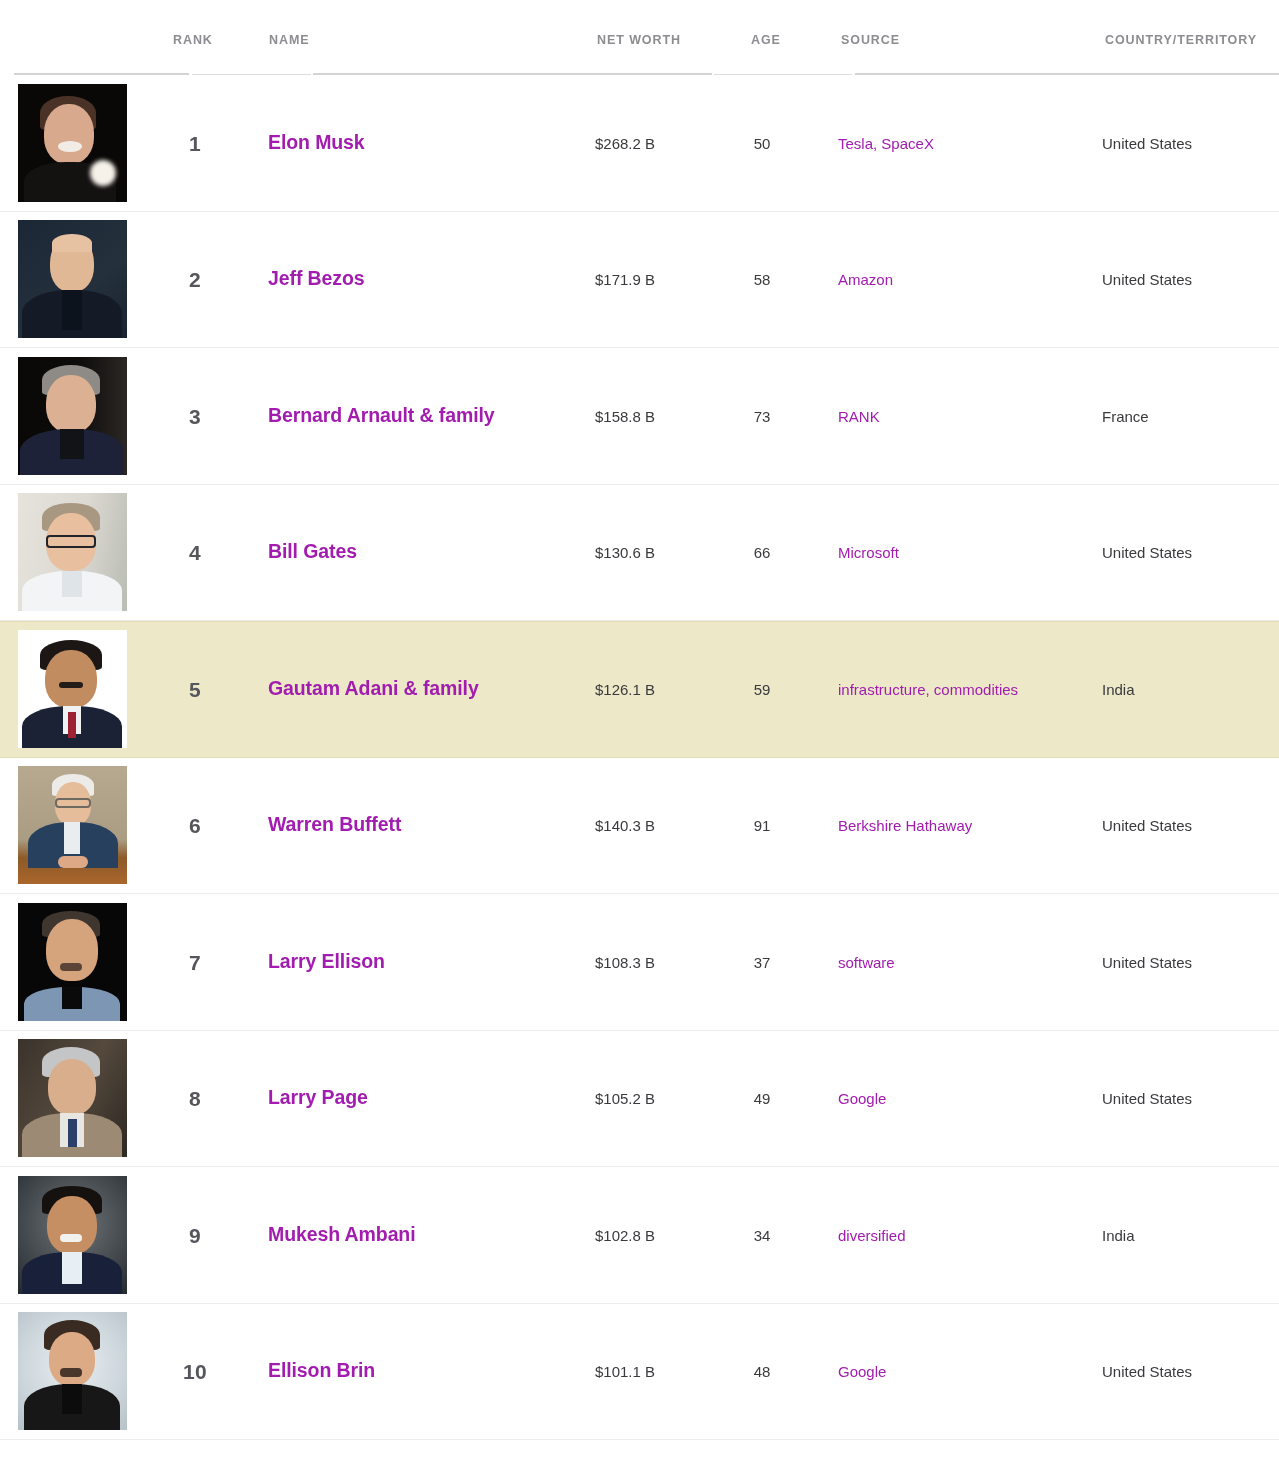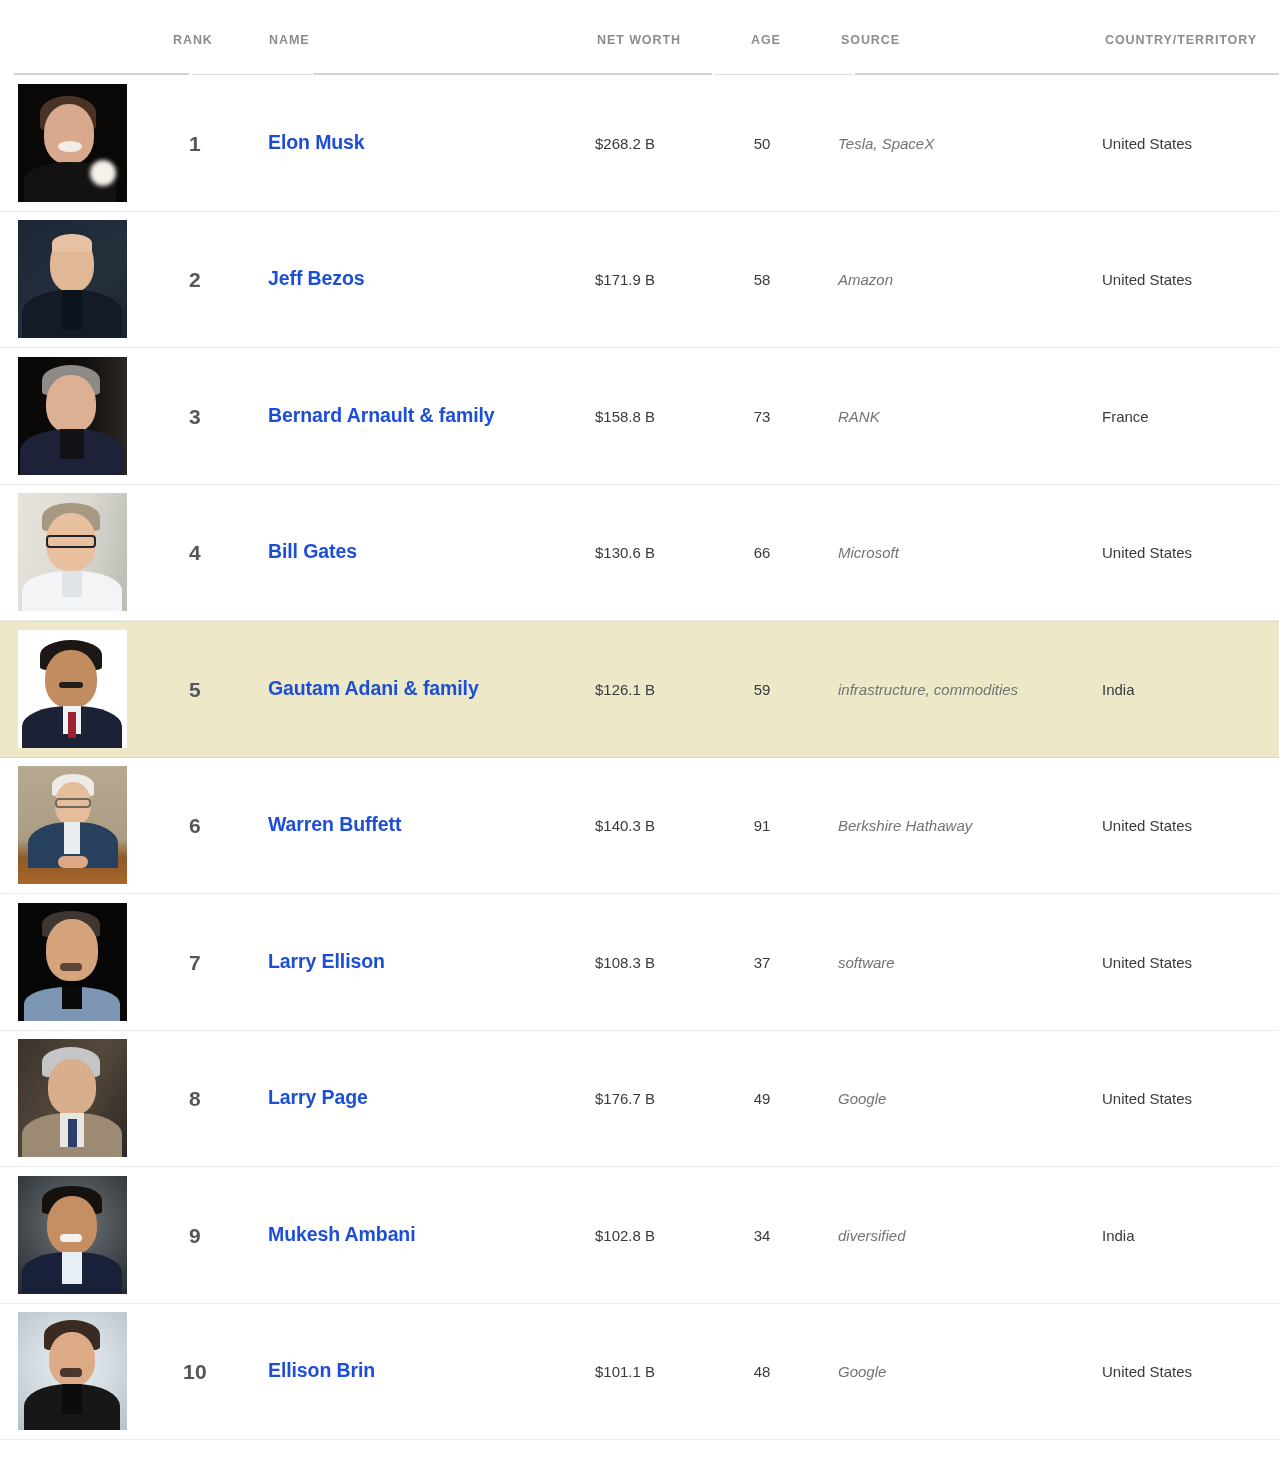--- a/index.html
+++ b/index.html
@@ -48,26 +48,26 @@
   .cell {
     position:absolute; top:50%; transform:translateY(-50%);
     font-size:15px; color:#2b2b2f; white-space:nowrap;
     line-height:1;
   }
   .c-rank {
     left:173px; width:44px; text-align:center;
     font-size:21px; font-weight:700; color:#55565b; letter-spacing:.2px;
   }
   .c-name {
-    left:268px; font-size:19.5px; font-weight:700; color:#1d4ed8;
+    left:268px; font-size:19.5px; font-weight:700; color:#a21caf;
     letter-spacing:-.1px;
   }
   .c-worth  { left:595px; font-size:15px; color:#3a3a3e; }
   .c-age    { left:740px; width:44px; text-align:center; font-size:15px; color:#3a3a3e; }
-  .c-source { left:838px; font-size:15px; color:#737373;font-style:italic; }
+  .c-source { left:838px; font-size:15px; color:#a21caf; }
   .c-country{ left:1102px; font-size:15px; color:#3a3a3e; }
 
   
   .thumb {
     position:absolute; left:18px; top:50%; transform:translateY(-50%);
     width:109px; height:118px; overflow:hidden;
     background:#111;
   }
   .thumb .sky  { position:absolute; inset:0; }
   .thumb .head { position:absolute; border-radius:48% 48% 44% 44%; }
@@ -226,21 +226,21 @@
         <div class="thumb">
           <div class="sky r8-bg"></div>
           <div class="hair" style="left:24px;top:8px;width:58px;height:30px;background:#c3c5c7;"></div>
           <div class="head" style="left:30px;top:20px;width:48px;height:56px;background:#d9ae8c;"></div>
           <div class="body" style="left:4px;top:74px;width:100px;height:46px;background:#9c8a74;"></div>
           <div class="shirt" style="left:42px;top:74px;width:24px;height:34px;background:#e7e6e1;"></div>
           <div class="acc" style="left:50px;top:80px;width:9px;height:28px;background:#2c3f6b;"></div>
         </div>
         <div class="cell c-rank">8</div>
         <div class="cell c-name">Larry Page</div>
-        <div class="cell c-worth">$176.7 B</div>
+        <div class="cell c-worth">$105.2 B</div>
         <div class="cell c-age">49</div>
         <div class="cell c-source">Google</div>
         <div class="cell c-country">United States</div>
       </div>
       <div class="row">
         <div class="thumb">
           <div class="sky r9-bg"></div>
           <div class="hair" style="left:24px;top:10px;width:60px;height:28px;background:#14110f;"></div>
           <div class="head" style="left:29px;top:20px;width:50px;height:58px;background:#c58e63;"></div>
           <div class="acc" style="left:42px;top:58px;width:22px;height:8px;border-radius:4px;background:#f3f1ee;"></div>

